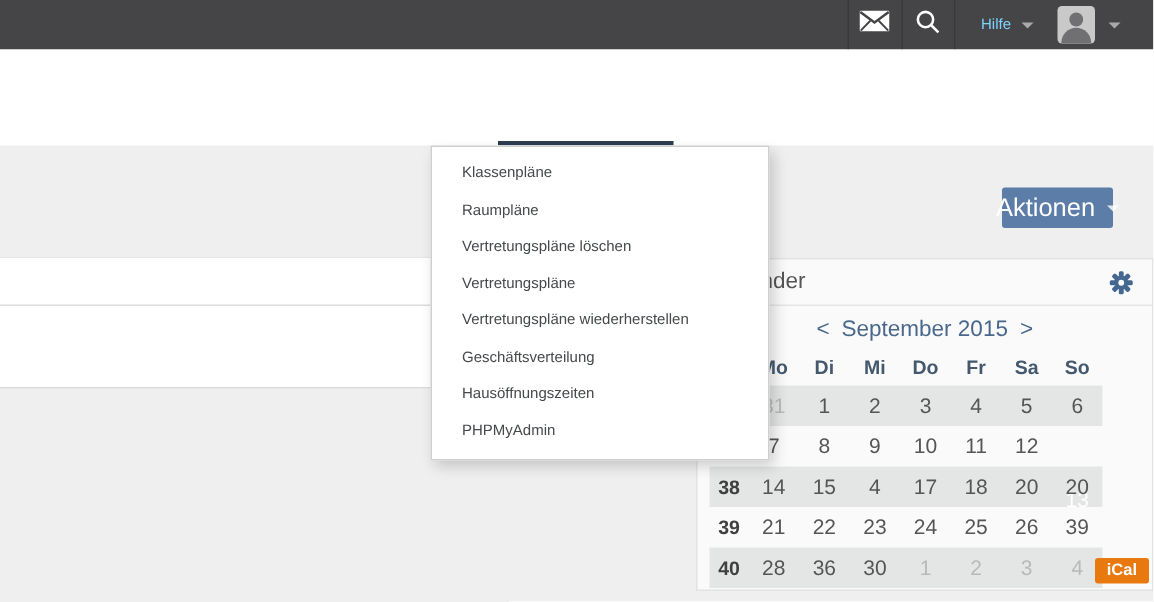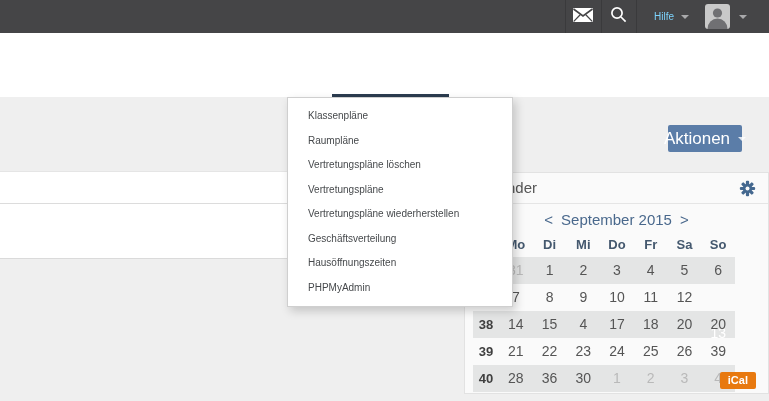--- a/index.html
+++ b/index.html
@@ -55,21 +55,21 @@
            font-size:15px;color:#49688c;}
   .cal-nav span{cursor:pointer;}
   .cal-grid{margin:5px 0 0 8px;width:262px;font-size:14px;color:#555;}
   .cal-row{display:flex;height:27px;line-height:27px;}
   .cal-row.head{height:24px;line-height:24px;font-weight:bold;font-size:13px;color:#44586e;}
   .cal-row.stripe{background:#e4e5e5;}
   .cell-week{width:26px;text-align:center;font-weight:bold;font-size:13px;color:#404040;}
   .cell-day{flex:1;text-align:center;cursor:pointer;}
   .cell-day.muted{color:#b9b9b9;}
   .cell-day.sel{background:#5b7da4;color:#ffffff;margin-top:36px;}
-  .ical-btn{position:absolute;right:12px;bottom:4px;background:#e8790f;color:#fff;font-size:11px;
+  .ical-btn{position:absolute;right:2px;bottom:4px;background:#e8790f;color:#fff;font-size:11px;
             font-weight:bold;padding:2px 8px 3px;border-radius:2px;cursor:pointer;}
 
   
   .dropdown{position:absolute;top:97px;left:287px;width:226px;background:#fff;
             border:1px solid #cfcfcf;box-shadow:3px 4px 9px rgba(0,0,0,.18);
             padding:6px 0;z-index:10;box-sizing:border-box;}
   .dd-item{padding:3px 20px;font-size:10px;line-height:18.5px;color:#46494c;cursor:pointer;
            white-space:nowrap;}
 </style>
 </head>

